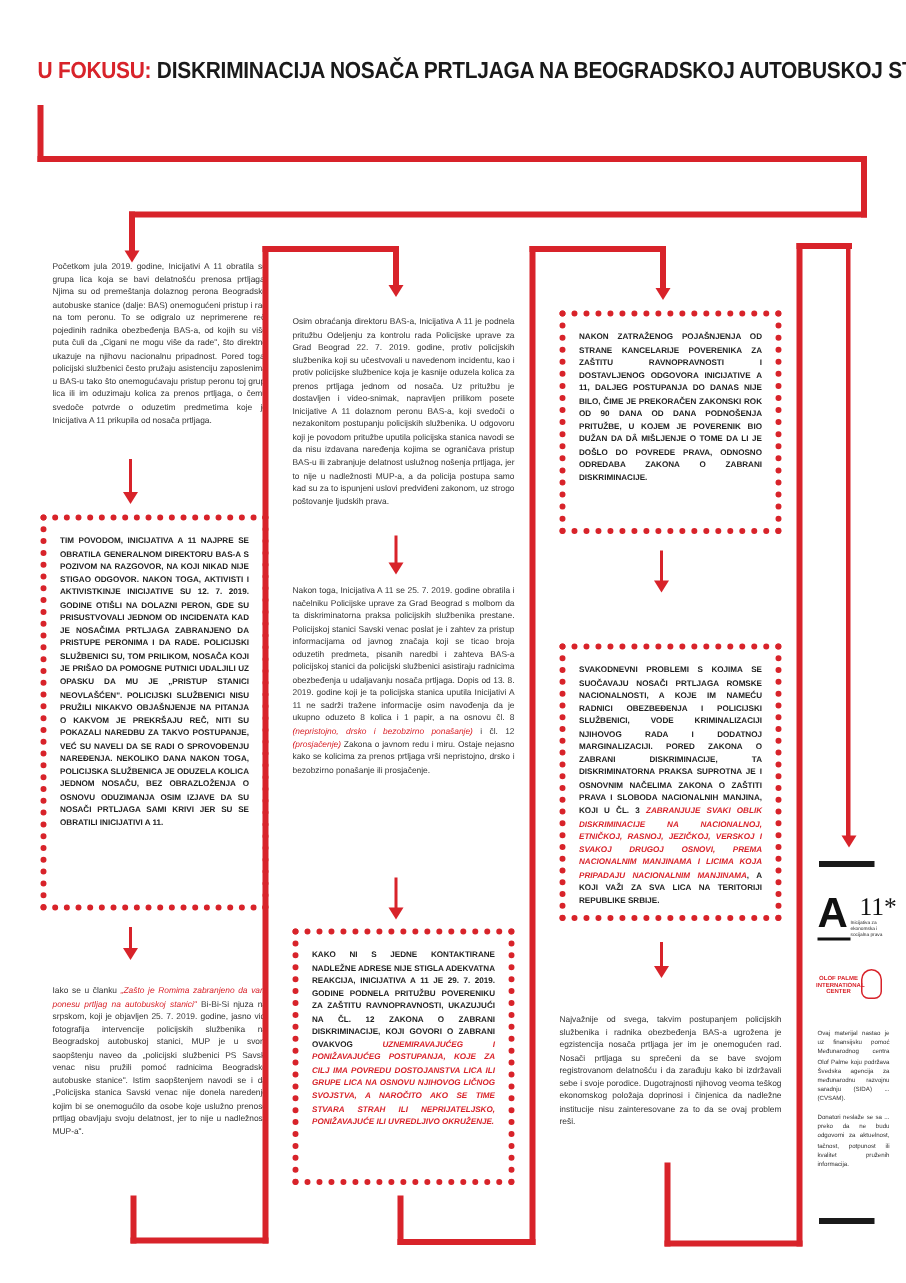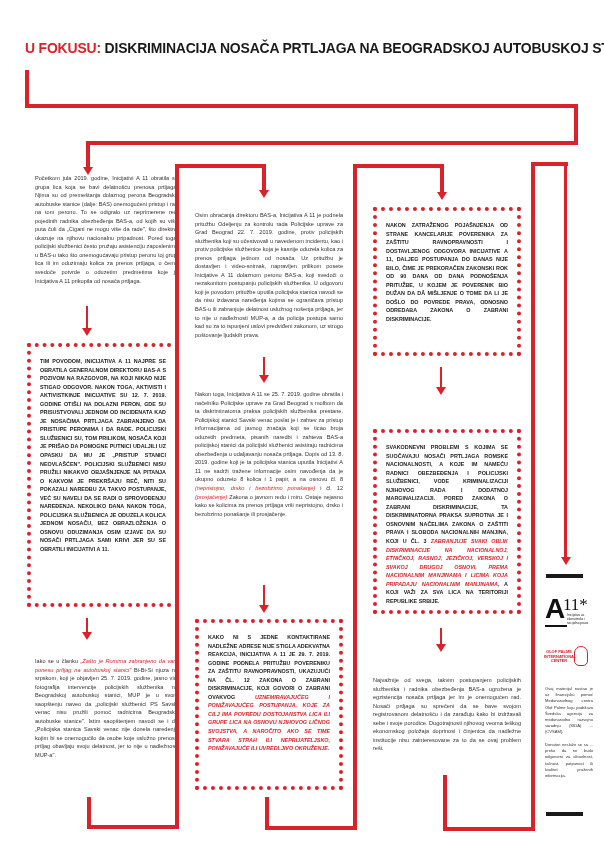--- a/index.html
+++ b/index.html
@@ -10,21 +10,21 @@
     .line { position: absolute; background: #d8232a; }
     .arrow { position: absolute; width: 0; height: 0; border-left: 5px solid transparent; border-right: 5px solid transparent; border-top: 8px solid #d8232a; }
     .para { position: absolute; font-size: 5.6px; line-height: 8.55px; color: #333; text-align: justify; }
     .para .hl { color: #d8232a; font-style: italic; }
     .box { position: absolute; border: 4px dotted #d8232a; padding: 10px 9px; box-sizing: border-box; }
     .box .txt { font-size: 5.4px; line-height: 8.55px; font-weight: 700; text-transform: uppercase; color: #222; text-align: justify; }
     .box .txt .hl { color: #d8232a; font-style: italic; }
     .sidebar-bar { position: absolute; background: #1a1a1a; }
     .logo-a11 { position: absolute; left: 545px; top: 595px; }
     .logo-a11 .big { font-family: "Liberation Sans", sans-serif; font-weight: 900; font-size: 28px; color: #111; line-height: 28px; letter-spacing: -2px; }
-    .logo-a11 .num { position: absolute; left: 18px; top: 0px; font-family: "Liberation Serif", serif; font-size: 17px; color: #111; }
+    .logo-a11 .num { position: absolute; left: 28px; top: 0px; font-family: "Liberation Serif", serif; font-size: 17px; color: #111; }
     .logo-a11 .sub { position: absolute; left: 22px; top: 18px; font-size: 3.2px; line-height: 4px; width: 30px; color: #222; }
     .logo-a11 .underline { position: absolute; left: 0; top: 30px; width: 22px; height: 2px; background: #111; }
     .logo-olof { position: absolute; left: 544px; top: 646px; width: 48px; height: 22px; }
     .logo-olof .t { position: absolute; left: 0; top: 4px; font-size: 4px; line-height: 4.5px; color: #d8232a; font-weight: 700; text-align: center; width: 30px; }
     .logo-olof .face { position: absolute; left: 30px; top: 0; width: 14px; height: 20px; border: 1.5px solid #d8232a; border-radius: 7px 7px 5px 5px; box-sizing: border-box; }
     .side-text { position: absolute; left: 545px; width: 48px; font-size: 4.1px; line-height: 6.2px; color: #333; text-align: justify; }
   </style>
 </head>
 <body>
 

